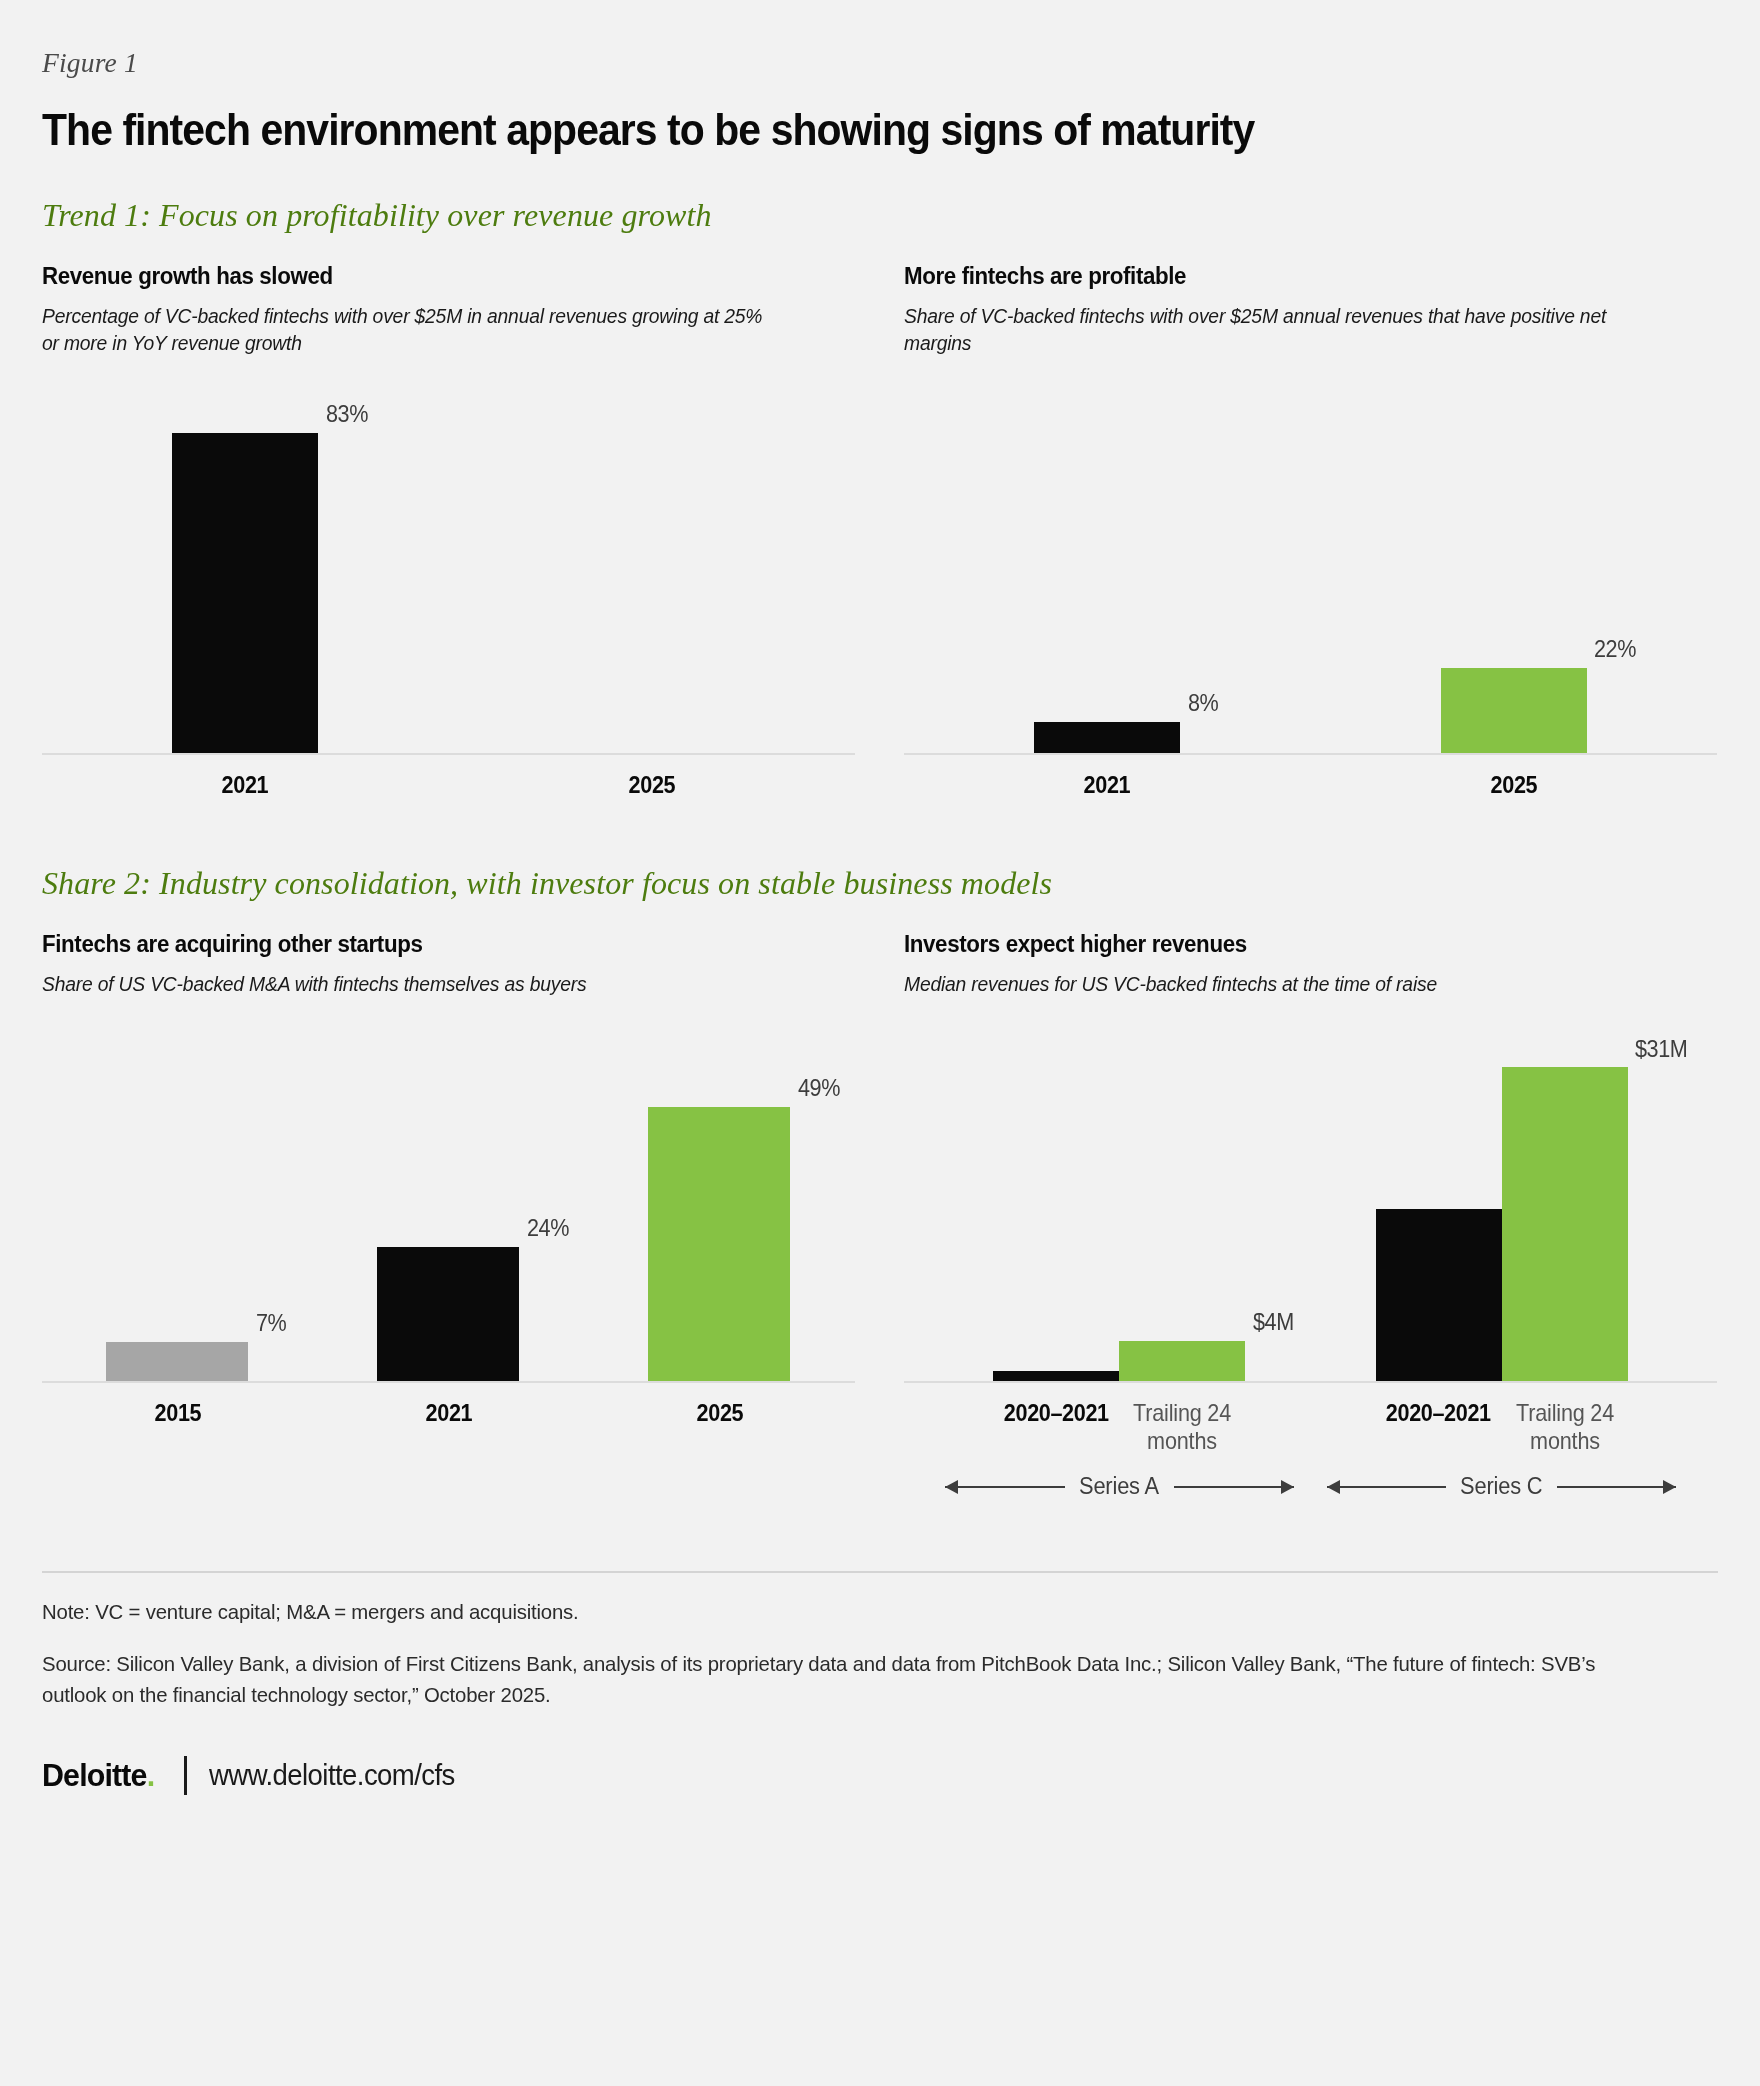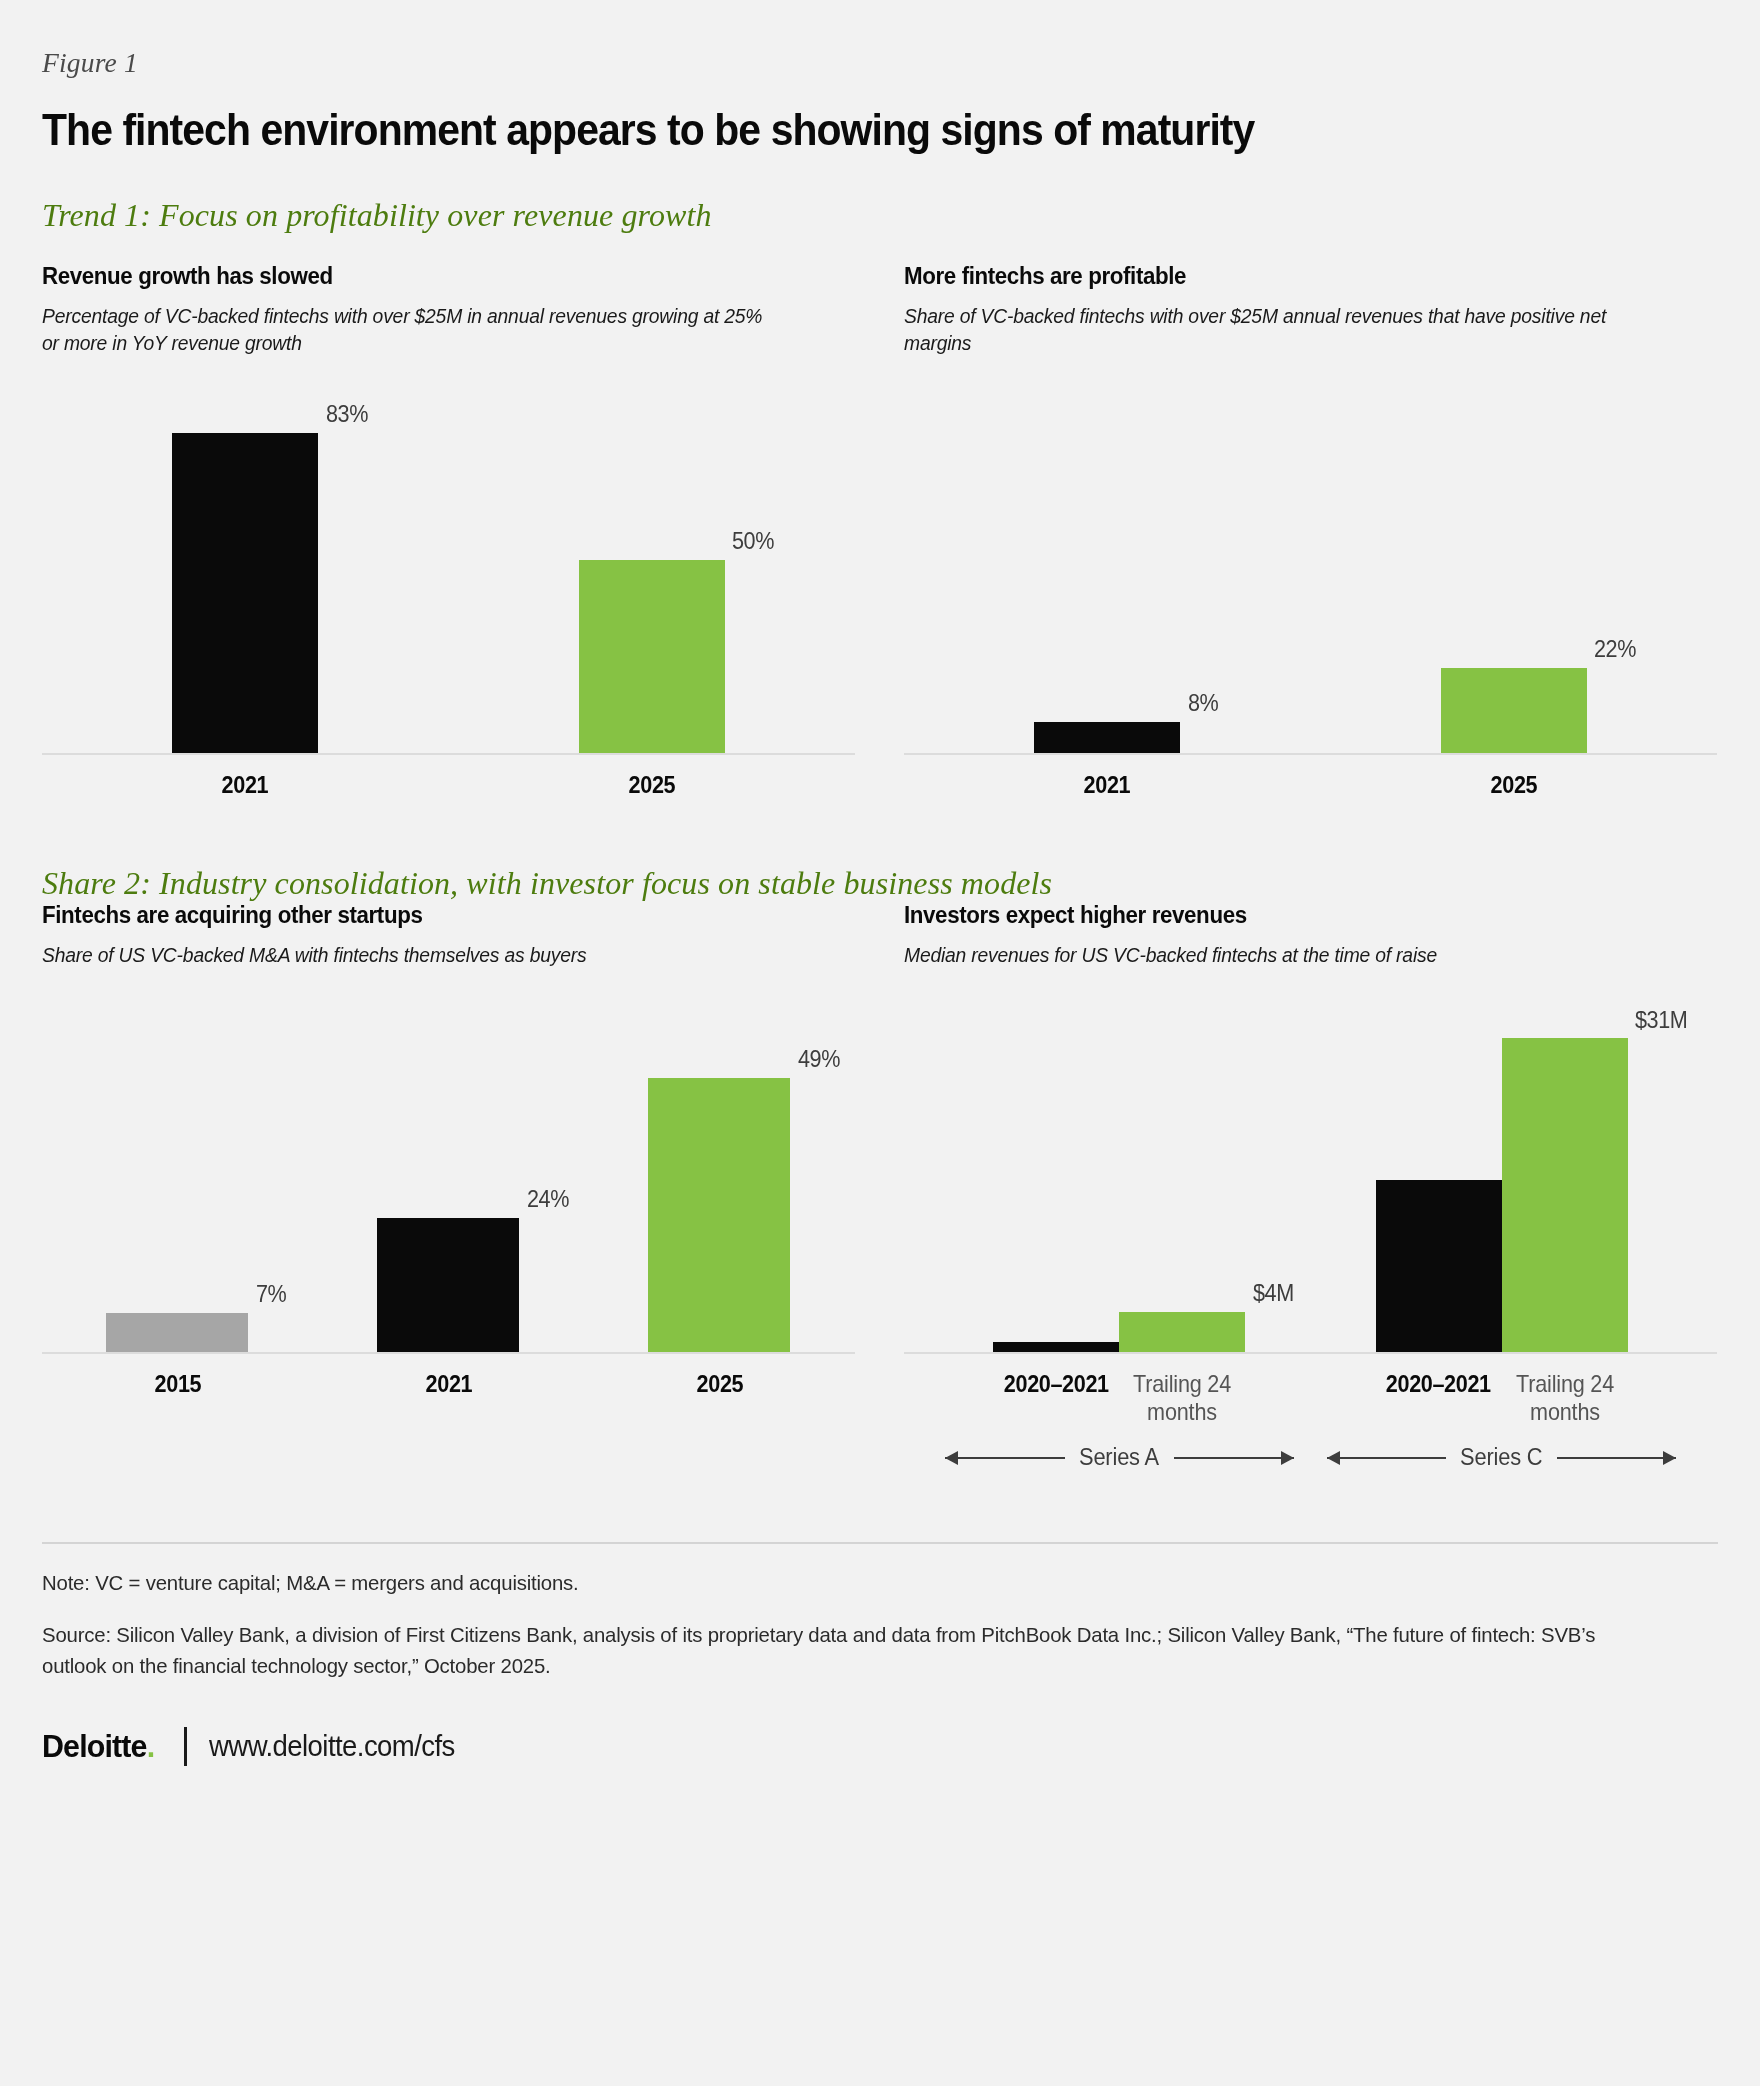--- a/index.html
+++ b/index.html
@@ -234,25 +234,20 @@
       <div class="panel-sub" style="max-width:753px;">Percentage of VC-backed fintechs with over $25M in annual revenues growing at 25% or more in YoY revenue growth</div>
 
       <div class="chart" style="margin-top:42px;">
         <div class="plot" style="height:356px;">
           <div class="bars">
             <div class="slot" style="width:50%;">
               <div class="bar" style="width:146px; height:90.2%; background:#0a0a0a;">
                 <span class="vlabel">83%</span>
               </div>
             </div>
-            <div class="slot" style="width:50%;">
-              <div class="bar" style="width:146px; height:54.3%; background:#86c244;">
-                <span class="vlabel">50%</span>
-              </div>
-            </div>
           </div>
         </div>
         <div class="xaxis">
           <div class="xslot" style="width:50%;"><span class="xtick">2021</span></div>
           <div class="xslot" style="width:50%;"><span class="xtick">2025</span></div>
         </div>
       </div>
     </div>
 
     <div class="panel right">
@@ -277,21 +272,21 @@
         <div class="xaxis">
           <div class="xslot" style="width:50%;"><span class="xtick">2021</span></div>
           <div class="xslot" style="width:50%;"><span class="xtick">2025</span></div>
         </div>
       </div>
     </div>
   </div>
 
   <div class="trend-head" style="margin-top:66px;">Share 2: Industry consolidation, with investor focus on stable business models</div>
 
-  <div class="row" style="">
+  <div class="row" style="margin-top:29px;">
 
     <div class="panel">
       <div class="panel-title">Fintechs are acquiring other startups</div>
       <div class="panel-sub">Share of US VC-backed M&amp;A with fintechs themselves as buyers</div>
 
       <div class="chart" style="margin-top:70px;">
         <div class="plot" style="height:316px;">
           <div class="bars">
             <div class="slot" style="width:33.333%;">
               <div class="bar" style="width:142px; height:12.5%; background:#a6a6a6;">

